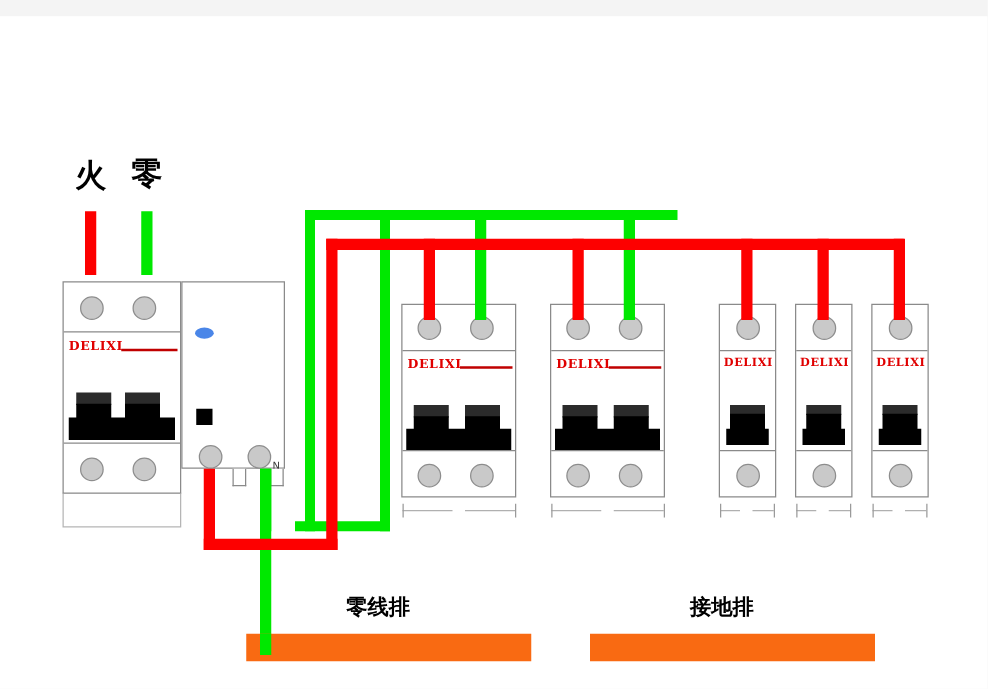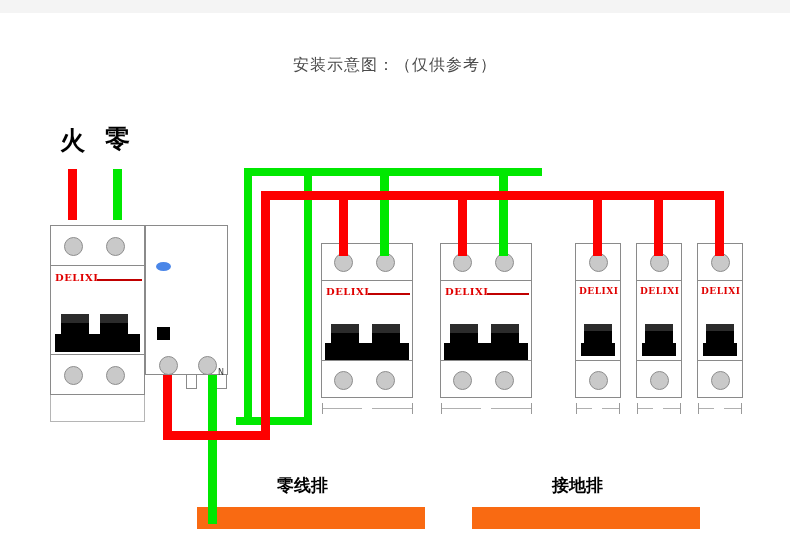--- a/index.html
+++ b/index.html
@@ -145,21 +145,20 @@
     border: 1px solid #b5b5b5;
     box-sizing: border-box;
     background: #fff;
   }
 </style>
 </head>
 <body>
 
 <div id="canvas">
 
-  <div id="diagram-title">安装示意图：（仅供参考）</div>
 
   <div class="src-label" style="left:60px; top:115px;">火</div>
   <div class="src-label" style="left:105px; top:113px;">零</div>
 
   <div class="wire red" style="left:68px; top:156px; width:9px; height:51px;"></div>
   <div class="wire green" style="left:113px; top:156px; width:9px; height:51px;"></div>
 
   <div id="din-box" style="left:50px; top:381px; width:95px; height:28px;"></div>
 
   <div class="breaker" style="left:50px; top:212px; width:95px; height:170px;">

